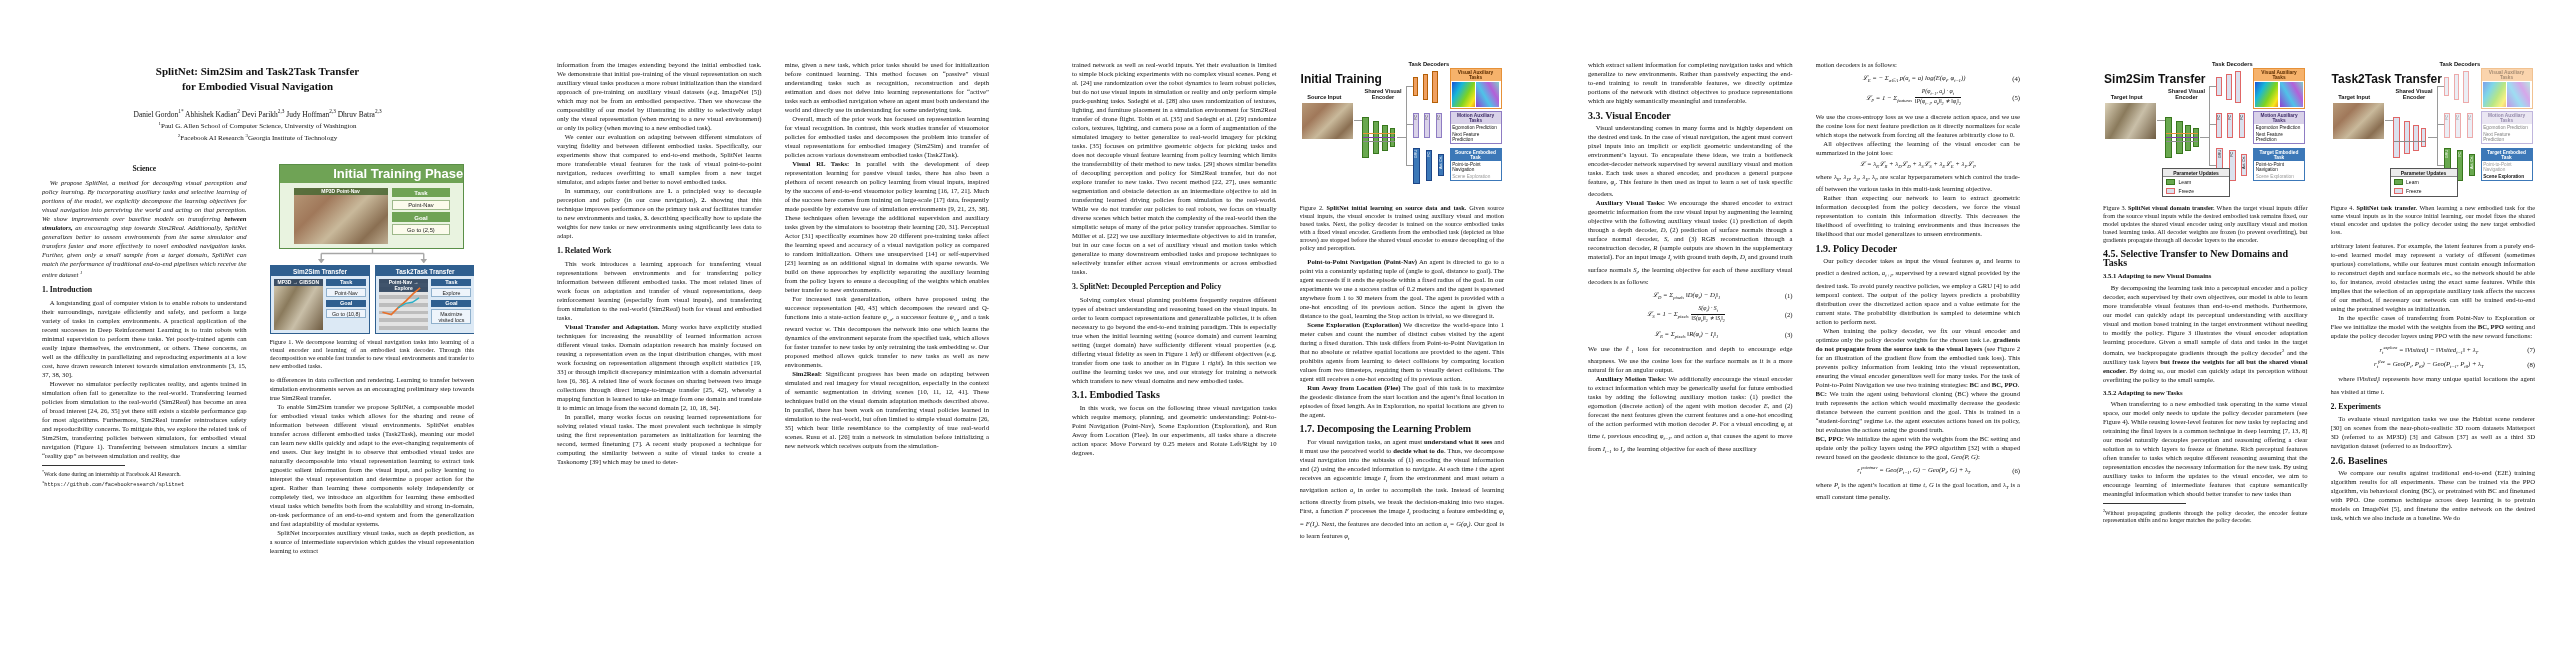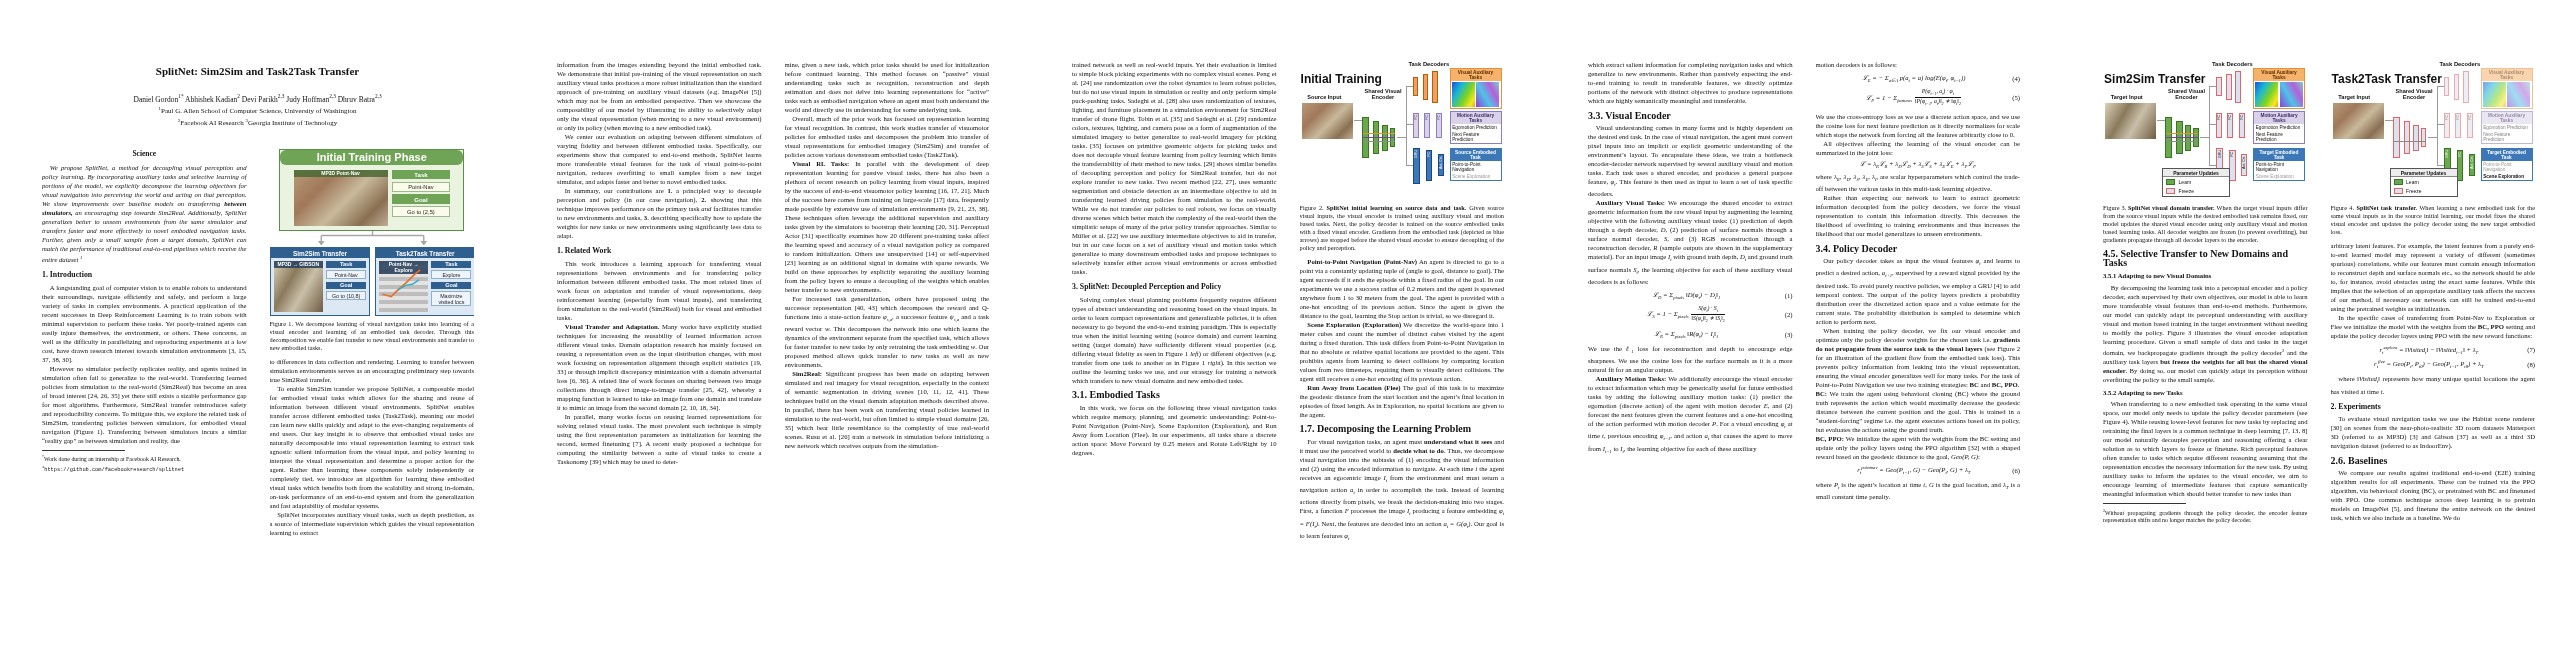--- a/index.html
+++ b/index.html
@@ -37,21 +37,21 @@
   .frac .fb{border-top:0.6px solid #121212;}
   .eqline{text-align:center;font-style:italic;font-size:6.7px;margin:2.2px 0;}
   .fn{margin-top:5px;font-size:5.9px;line-height:7.6px;text-align:justify;}
   .fn .rule{width:83px;border-top:0.6px solid #333;margin-bottom:2.2px;}
   .fn .mono{font-family:"Liberation Mono",monospace;font-size:5.3px;}
   .cap{font-size:6.3px;line-height:8px;text-align:justify;margin:3.9px 0 5px 0;}
   
   .figwrap{margin:0 0 1.1px 0;}
   .f1top{width:183px;margin:0 auto;border:1.1px solid #5a8f47;background:#e9f3e0;}
   .f1hdr{background:#6fa355;color:#fff;font-family:"Liberation Sans",sans-serif;font-weight:bold;
-         font-size:11px;text-align:center;padding:1.7px 0;border-radius:6px;}
+         font-size:13px;text-align:right;padding:1.7px 0;}
   .f1bod{display:flex;gap:4.4px;padding:4.4px;justify-content:center;}
   .photo{position:relative;background:linear-gradient(135deg,#b89a79 0%,#a0785a 30%,#c9b99b 55%,#8a6f52 80%,#bfae92 100%);}
   .photo.room2{background:linear-gradient(120deg,#ddd3ba 0%,#8a7a5c 35%,#c9bfa8 60%,#6e5b41 100%);}
   .photo .plbl{position:absolute;top:0;left:0;right:0;background:rgba(73,104,52,.85);color:#fff;
          font-family:"Liberation Sans",sans-serif;font-weight:bold;font-size:5px;text-align:center;padding:0.6px 0;}
   .photo .plbl.blue{background:rgba(46,68,94,.9);}
   .kv{display:flex;flex-direction:column;gap:2.8px;width:58px;font-family:"Liberation Sans",sans-serif;}
   .kv .k{background:#6fa355;color:#fff;font-weight:bold;font-size:6.1px;text-align:center;padding:1.1px 0;}
   .kv .v{background:#fbfbec;border:0.6px solid #9db88a;color:#222;font-size:5.8px;text-align:center;padding:1.1px 0.6px;}
   .f1pair{display:flex;gap:4.4px;margin-top:0;}
@@ -128,20 +128,21 @@
 </head>
 <body>
 
 <div class="sheet">
   <div class="arxiv">arXiv:1905.07512v3  [cs.CV]  23 Oct 2019</div>
 
   <div class="page" id="page1" style="left:0;">
     <div class="pghead">
       <div class="title">
         <div>SplitNet: Sim2Sim and Task2Task Transfer</div>
+        <div>for Embodied Visual Navigation</div>
       </div>
       <div class="authors">Daniel Gordon<sup>1*</sup>    Abhishek Kadian<sup>2</sup>    Devi Parikh<sup>2,3</sup>    Judy Hoffman<sup>2,3</sup>    Dhruv Batra<sup>2,3</sup></div>
       <div class="affil"><sup>1</sup>Paul G. Allen School of Computer Science, University of Washington</div>
       <div class="affil"><sup>2</sup>Facebook AI Research   <sup>3</sup>Georgia Institute of Technology</div>
     </div>
     <div class="cols p1">
       <div class="col c1" id="p1l">
           <div class="habs">Science</div>
           <div class="p it">We propose SplitNet, a method for decoupling visual perception and policy learning. By incorporating auxiliary tasks and selective learning of portions of the model, we explicitly decompose the learning objectives for visual navigation into perceiving the world and acting on that perception. We show improvements over baseline models on transferring <b>between simulators,</b> an encouraging step towards Sim2Real. Additionally, SplitNet generalizes better to unseen environments from the same simulator and transfers faster and more effectively to novel embodied navigation tasks. Further, given only a small sample from a target domain, SplitNet can match the performance of traditional end-to-end pipelines which receive the entire dataset <sup>1</sup></div>
           <div class="h1">1. Introduction</div>
@@ -352,21 +353,21 @@
                 <span>P(φ<sub>t−1</sub>, a<sub>t</sub>) · φ<sub>t</sub></span>
                 <span class="fb">‖P(φ<sub>t−1</sub>, a<sub>t</sub>)‖<sub>2</sub> ∗ ‖φ<sub>t</sub>‖<sub>2</sub></span>
               </span></div>
             <span class="en">(5)</span>
           </div>
           <div class="p noind">We use the cross-entropy loss as we use a discrete action space, and we use the cosine loss for next feature prediction as it directly normalizes for scale which stops the network from forcing all the features arbitrarily close to 0.</div>
           <div class="p">All objectives affecting the learning of the visual encoder can be summarized in the joint loss:</div>
           <div class="eqline">ℒ = λ<sub>R</sub>ℒ<sub>R</sub> + λ<sub>D</sub>ℒ<sub>D</sub> + λ<sub>S</sub>ℒ<sub>S</sub> + λ<sub>E</sub>ℒ<sub>E</sub> + λ<sub>P</sub>ℒ<sub>P</sub></div>
           <div class="p noind">where <i>λ<sub>R</sub>, λ<sub>D</sub>, λ<sub>S</sub>, λ<sub>E</sub>, λ<sub>P</sub></i> are scalar hyperparameters which control the trade-off between the various tasks in this multi-task learning objective.</div>
           <div class="p">Rather than expecting our network to learn to extract geometric information decoupled from the policy decoders, we force the visual representation to contain this information directly. This decreases the likelihood of overfitting to training environments and thus increases the likelihood that our model generalizes to unseen environments.</div>
-          <div class="h2">3.4. Policy Decoder</div>
+          <div class="h2">1.9. Policy Decoder</div>
           <div class="p">Our policy decoder takes as input the visual features <i>φ<sub>t</sub></i> and learns to predict a desired action, <i>a<sub>t+1</sub></i>, supervised by a reward signal provided by the desired task. To avoid purely reactive policies, we employ a GRU [4] to add temporal context. The output of the policy layers predicts a probability distribution over the discretized action space and a value estimate for the current state. The probability distribution is sampled to determine which action to perform next.</div>
           <div class="p">When training the policy decoder, we fix our visual encoder and optimize only the policy decoder weights for the chosen task i.e. <b>gradients do not propagate from the source task to the visual layers</b> (see Figure 2 for an illustration of the gradient flow from the embodied task loss). This prevents policy information from leaking into the visual representation, ensuring the visual encoder generalizes well for many tasks. For the task of Point-to-Point Navigation we use two training strategies: <b>BC</b> and <b>BC, PPO</b>.</div>
           <div class="p noind"><b>BC:</b> We train the agent using behavioral cloning (BC) where the ground truth represents the action which would maximally decrease the geodesic distance between the current position and the goal. This is trained in a “student-forcing” regime i.e. the agent executes actions based on its policy, but evaluates the actions using the ground truth.</div>
           <div class="p noind"><b>BC, PPO:</b> We initialize the agent with the weights from the BC setting and update only the policy layers using the PPO algorithm [32] with a shaped reward based on the geodesic distance to the goal, <i>Geo(P, G)</i>:</div>
           <div class="eq">
             <div class="eb"><span>r<sub>t</sub><sup>pointnav</sup> = Geo(P<sub>t−1</sub>, G) − Geo(P<sub>t</sub>, G) + λ<sub>T</sub></span></div>
             <span class="en">(6)</span>
           </div>
           <div class="p noind">where <i>P<sub>t</sub></i> is the agent’s location at time <i>t</i>, <i>G</i> is the goal location, and <i>λ<sub>T</sub></i> is a small constant time penalty.</div>
         </div>

